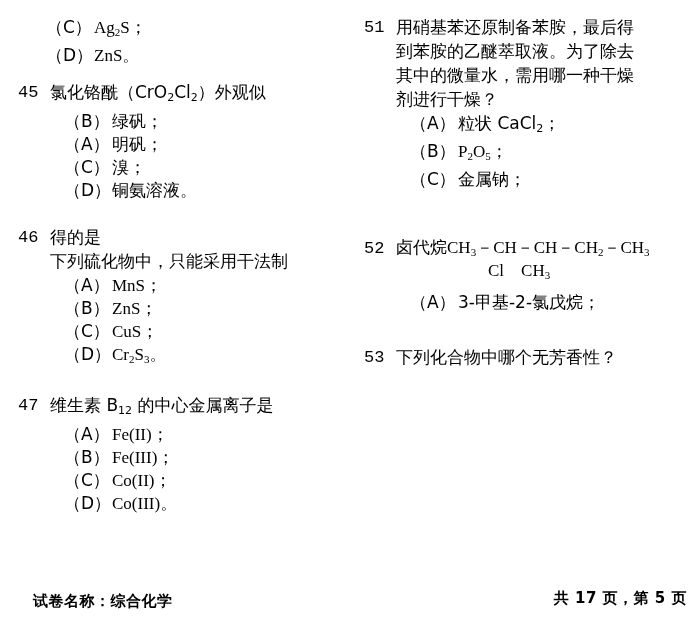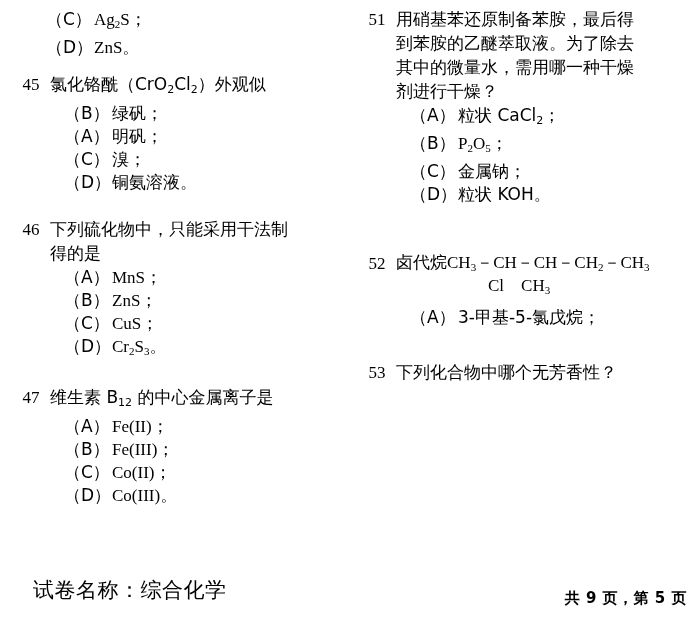--- a/index.html
+++ b/index.html
@@ -15,42 +15,43 @@
     position: relative;
     overflow: hidden;
   }
   .page {
     position: relative;
     width: 699px;
     height: 620px;
   }
   .col {
     position: absolute;
-    top: 4px;
+    top: 12px;
   }
   .col-left {
     left: 0;
     width: 350px;
   }
   .col-right {
     left: 350px;
     width: 349px;
   }
   .q {
     position: relative;
     margin: 0 0 10px 0;
   }
   .qnum {
     position: absolute;
     left: 0;
     top: 0;
     width: 26px;
-    text-align: center;
-    font-size: 17px;
-    line-height: 23px;
+    text-align: left;
+    font-size: 17px;
+    line-height: 23px;
+    font-family: Liberation Mono, monospace;
   }
   .qbody {
     margin-left: 32px;
     font-size: 17px;
     line-height: 23px;
   }
   .stem {
     font-size: 17px;
     line-height: 23px;
     margin-bottom: 1px;
@@ -80,23 +81,23 @@
     white-space: nowrap;
   }
   .struct-sub {
     font-size: 17px;
     line-height: 20px;
     white-space: pre;
   }
   .footer-left {
     position: absolute;
     left: 33px;
-    bottom: 16px;
-    font-size: 21px;
-    font-weight: normal;
+    bottom: 9px;
+    font-size: 15px;
+    font-weight: bold;
     letter-spacing: 0.5px;
   }
   .footer-right {
     position: absolute;
     right: 12px;
     bottom: 12px;
     font-size: 15px;
     font-weight: bold;
     letter-spacing: 0.5px;
   }
@@ -145,22 +146,22 @@
           <span class="lab cjk">（D）</span><span class="cjk">铜氨溶液。</span>
         </div>
       </div>
     </div>
 
     <div class="spacer-md"></div>
 
     <div class="q" style="margin-left:18px;">
       <div class="qnum">46</div>
       <div class="qbody">
+        <div class="stem cjk">得的是</div>
         <div class="stem cjk">下列硫化物中，只能采用干法制</div>
-        <div class="stem cjk">得的是</div>
         <div class="opt opt-indent">
           <span class="lab cjk">（A）</span><span class="mono-chem">MnS；</span>
         </div>
         <div class="opt opt-indent">
           <span class="lab cjk">（B）</span><span class="mono-chem">ZnS；</span>
         </div>
         <div class="opt opt-indent">
           <span class="lab cjk">（C）</span><span class="mono-chem">CuS；</span>
         </div>
         <div class="opt opt-indent">
@@ -203,48 +204,45 @@
         <div class="stem cjk">剂进行干燥？</div>
         <div class="opt opt-indent">
           <span class="lab cjk">（A）</span><span class="cjk">粒状 CaCl<sub>2</sub>；</span>
         </div>
         <div class="opt opt-indent">
           <span class="lab cjk">（B）</span><span class="mono-chem">P<sub>2</sub>O<sub>5</sub>；</span>
         </div>
         <div class="opt opt-indent">
           <span class="lab cjk">（C）</span><span class="cjk">金属钠；</span>
         </div>
-        <div class="opt opt-indent">
-          <span class="lab cjk">（D）</span><span class="cjk">粒状 KOH。</span>
-        </div>
       </div>
     </div>
 
     <div class="spacer-lg"></div>
     <div class="spacer-md"></div>
 
     <div class="q" style="margin-left:14px;">
       <div class="qnum">52</div>
       <div class="qbody">
         <div class="struct"><span class="cjk">卤代烷</span><span class="mono-chem">CH<sub>3</sub>－CH－CH－CH<sub>2</sub>－CH<sub>3</sub></span></div>
         <div class="struct-sub"><span class="mono-chem" style="display:inline-block;width:92px;"></span><span class="mono-chem">Cl&nbsp;&nbsp;&nbsp;&nbsp;CH<sub>3</sub></span></div>
         <div class="spacer-sm"></div>
         <div class="opt opt-indent">
-          <span class="lab cjk">（A）</span><span class="cjk">3-甲基-5-氯戊烷；</span>
+          <span class="lab cjk">（A）</span><span class="cjk">3-甲基-2-氯戊烷；</span>
         </div>
       </div>
     </div>
 
     <div class="spacer-lg"></div>
 
     <div class="q" style="margin-left:14px;">
       <div class="qnum">53</div>
       <div class="qbody">
         <div class="stem cjk">下列化合物中哪个无芳香性？</div>
       </div>
     </div>
 
   </div>
 
   <div class="footer-left cjk">试卷名称：综合化学</div>
-  <div class="footer-right cjk">共 9 页，第 5 页</div>
+  <div class="footer-right cjk">共 17 页，第 5 页</div>
 
 </div>
 
 </body></html>

